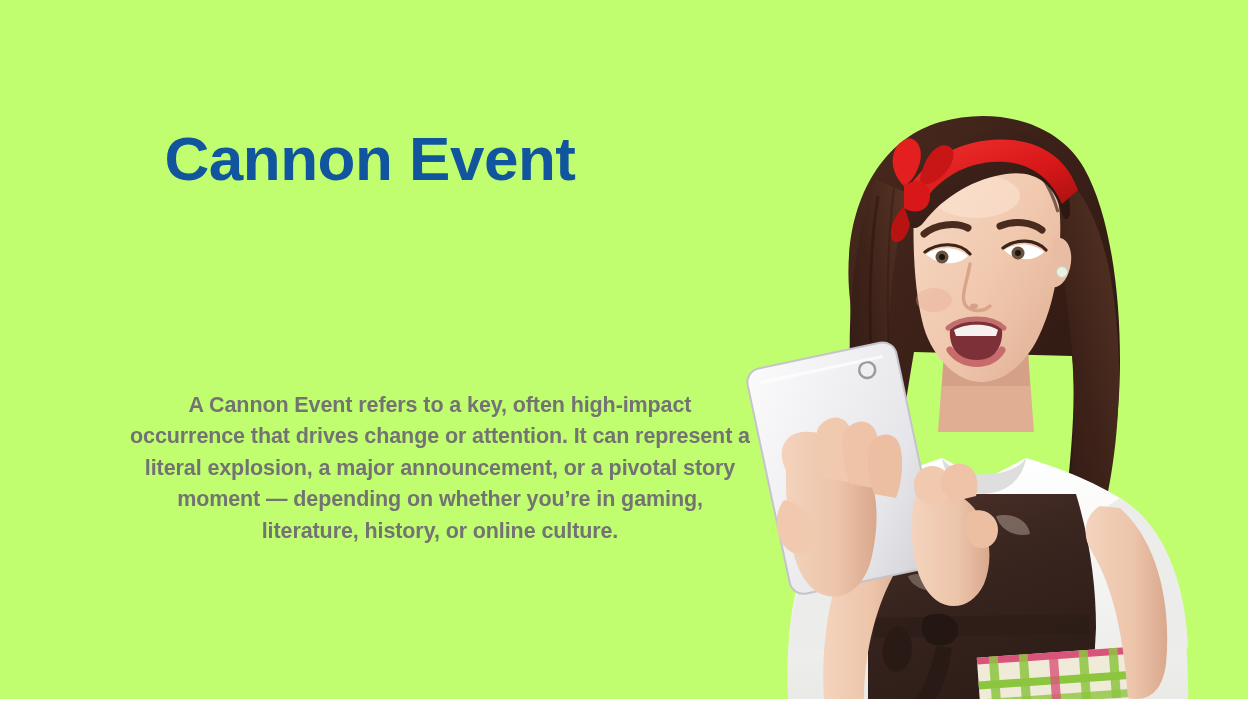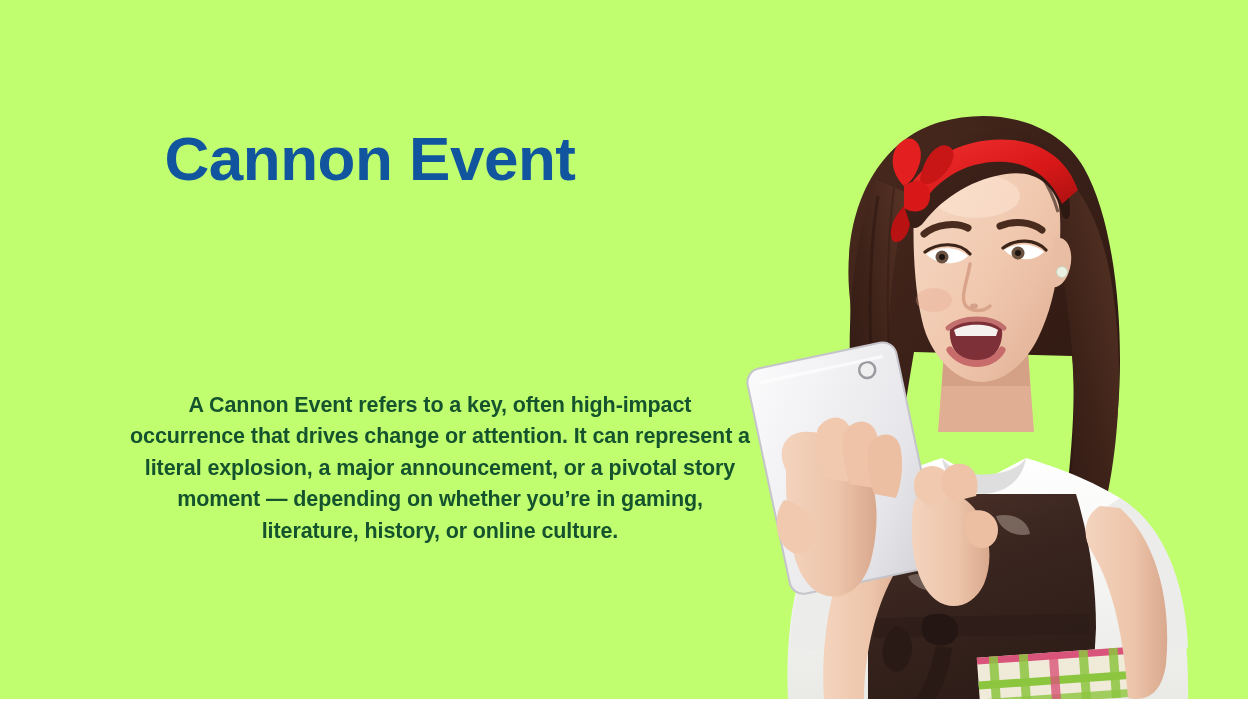--- a/index.html
+++ b/index.html
@@ -35,21 +35,21 @@
     line-height:82px;
     letter-spacing:-0.5px;
   }
   #headline .hl-line { display:block; }
 
   #body-copy {
     position:absolute;
     left:130px; top:390px;
     width:620px;
     text-align:center;
-    color:#14532d;
+    color:#737373;
     font-family:"Liberation Sans", sans-serif;
     font-weight:bold;
     font-size:21.5px;
     line-height:31.4px;
     letter-spacing:-0.1px;
   }
 
   
   #figure-area {
     position:absolute;

